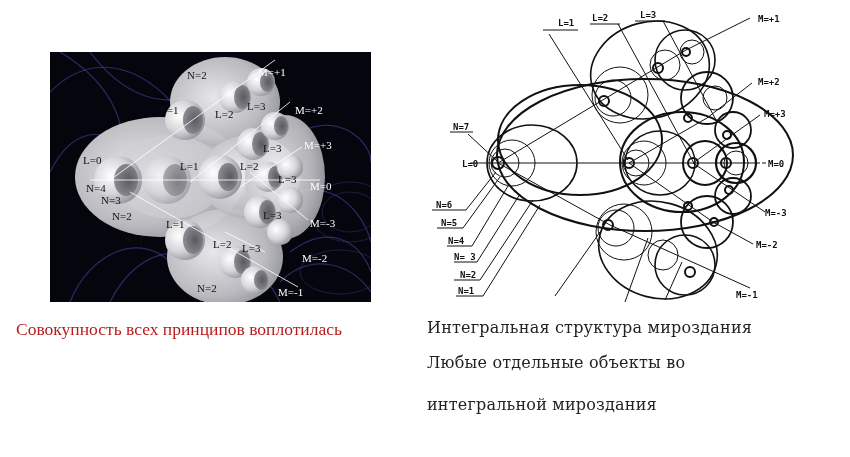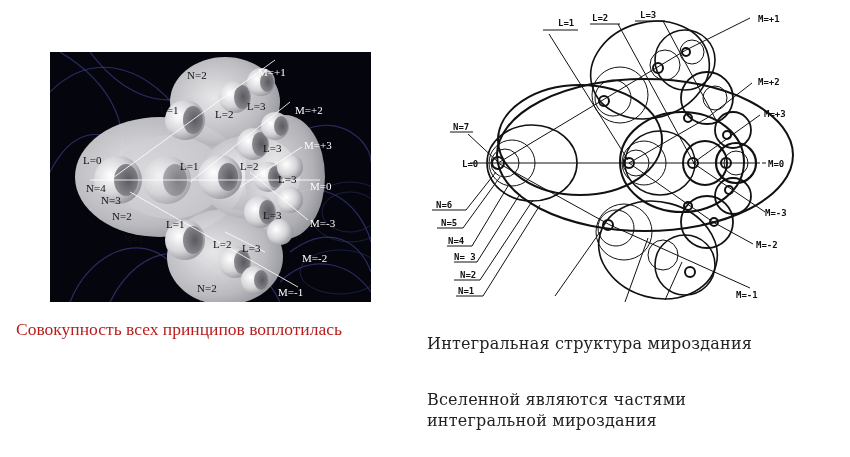--- a/index.html
+++ b/index.html
@@ -1,21 +1,21 @@
 <!DOCTYPE html>
 <html><head>
 <meta charset="utf-8">
 <style>
   html, body { margin: 0; padding: 0; background: #ffffff; }
   body { width: 850px; height: 457px; position: relative; overflow: hidden; font-family: "Liberation Serif", serif; }
   .photo { position: absolute; left: 50px; top: 52px; width: 321px; height: 250px; background: #05060d; overflow: hidden; }
   .photo svg, .line-diagram svg { display: block; }
   .line-diagram { position: absolute; left: 420px; top: 0; width: 430px; height: 310px; }
   .caption-left { position: absolute; left: 16px; top: 318px; width: 400px; font-family: Liberation Serif, serif; font-size: 17.5px; line-height: 22px; color: #b91c1c; }
-  .caption-right { position: absolute; left: 427px; top: 333px; width: 420px; font-family: "DejaVu Serif", serif; font-size: 16px; line-height: 21px; color: #222; letter-spacing: 0.2px; }
+  .caption-right { position: absolute; left: 427px; top: 317px; width: 420px; font-family: "DejaVu Serif", serif; font-size: 16px; line-height: 21px; color: #222; letter-spacing: 0.2px; }
   .caption-right p { margin: 0 0 14px 0; }
   .caption-left p { margin: 0; }
   .lbl-dark { font-family: "Liberation Serif", serif; font-size: 11px; fill: #111; }
   .lbl-light { font-family: "Liberation Serif", serif; font-size: 11px; fill: #fff; }
   .lbl-mono { font-family: "DejaVu Sans Mono", monospace; font-size: 9px; font-weight: bold; fill: #111; }
 </style>
 </head>
 <body>
 
 <div class="photo">
@@ -258,17 +258,17 @@
 
 <div class="caption-left">
   <p>Совокупность всех принципов воплотилась</p>
 </div>
 
 <div class="caption-right">
   <p>
     <span>Интегральная структура мироздания</span><br>
   </p>
   <p>
+    <span>Любые отдельные объекты во</span><br>
     <br>
-    <span>Вселенной являются частями</span><br>
     <span>интегральной мироздания</span>
   </p>
 </div>
 
 </body></html>

